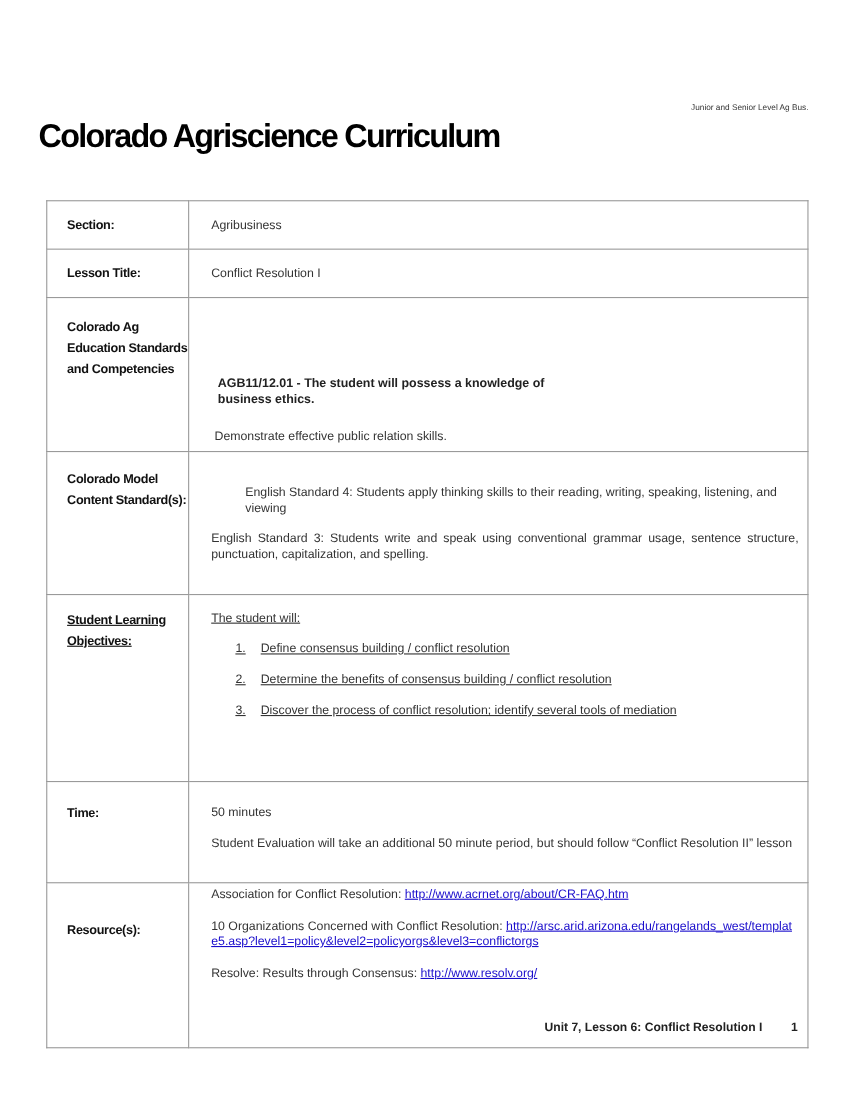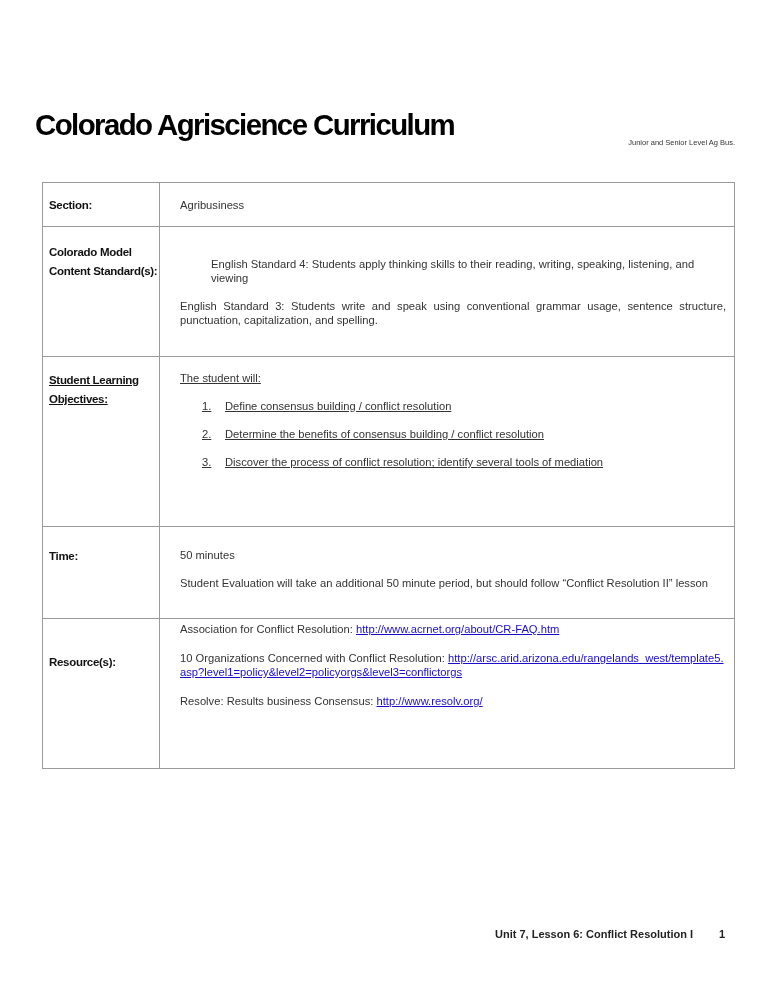--- a/index.html
+++ b/index.html
@@ -16,21 +16,20 @@
       color: #222222;
     }
     .page-header-wrap {
       position: absolute;
       top: 93px;
       left: 0;
       width: 735px;
       text-align: right;
       font-size: 7.5px;
       color: #333;
-      margin-top: 45px;
     }
     .doc-title {
       position: absolute;
       top: 108px;
       left: 35px;
       font-family: "Liberation Sans", sans-serif;
       font-weight: bold;
       font-size: 30px;
       letter-spacing: -1.6px;
       color: #000;
@@ -53,21 +52,21 @@
       line-height: 14px;
       color: #333;
       padding: 0;
     }
     .lesson-table td.label {
       width: 110px;
       font-family: "Liberation Sans", sans-serif;
       font-weight: bold;
       font-size: 11.5px;
       color: #111;
-      padding-left: 6px;
+      padding-left: 18px;
       letter-spacing: -0.3px;
     }
     .lesson-table td.value {
       padding-left: 20px;
       padding-right: 8px;
     }
     .row-simple td { height: 43px; vertical-align: middle; }
     .row-standards td { height: 121px; }
     .row-model td { height: 113px; }
     .row-objectives td { height: 155px; text-decoration: underline; }
@@ -132,20 +131,31 @@
 <div class="page-header-wrap">Junior and Senior Level Ag Bus.</div>
 
 <div class="doc-title">Colorado Agriscience Curriculum</div>
 
 <table class="lesson-table">
   <tbody>
       <tr class="row-simple">
     <td class="label">Section:</td>
     <td class="value">Agribusiness</td>
   </tr>
+  <tr class="row-simple">
+    <td class="label">Lesson Title:</td>
+    <td class="value">Conflict Resolution I</td>
+  </tr>
+  <tr class="row-standards">
+    <td class="label label-standards">Colorado Ag Education Standards and Competencies</td>
+    <td class="value">
+      <div class="standards-bold">AGB11/12.01 - The student will possess a knowledge of business ethics.</div>
+      <div class="standards-demo">Demonstrate effective public relation skills.</div>
+    </td>
+  </tr>
   <tr class="row-model">
     <td class="label label-model">Colorado Model Content Standard(s):</td>
     <td class="value">
       <div class="model-p1">English Standard 4:  Students apply thinking skills to their reading, writing, speaking, listening, and viewing</div>
       <div class="model-p2">English Standard 3:  Students write and speak using conventional grammar usage, sentence structure, punctuation, capitalization, and spelling.</div>
     </td>
   </tr>
   <tr class="row-objectives">
     <td class="label label-objectives">Student Learning Objectives:</td>
     <td class="value">
@@ -176,21 +186,21 @@
   <tr class="row-resources">
     <td class="label label-resources">Resource(s):</td>
     <td class="value">
       <div class="res-p1">
         <span>Association for Conflict Resolution: </span><a class="link">http://www.acrnet.org/about/CR-FAQ.htm</a>
       </div>
       <div class="res-p2">
         <span>10 Organizations Concerned with Conflict Resolution: </span><a class="link">http://arsc.arid.arizona.edu/rangelands_west/template5.asp?level1=policy&amp;level2=policyorgs&amp;level3=conflictorgs</a>
       </div>
       <div class="res-p3">
-        <span>Resolve: Results business Consensus: </span><a class="link">http://www.resolv.org/</a>
+        <span>Resolve: Results through Consensus: </span><a class="link">http://www.resolv.org/</a>
       </div>
     </td>
   </tr>
 </tbody>
   </table>
 
 <div class="footer">Unit 7, Lesson 6:  Conflict Resolution I</div>
 <div class="page-number">1</div>
 
 </body></html>

